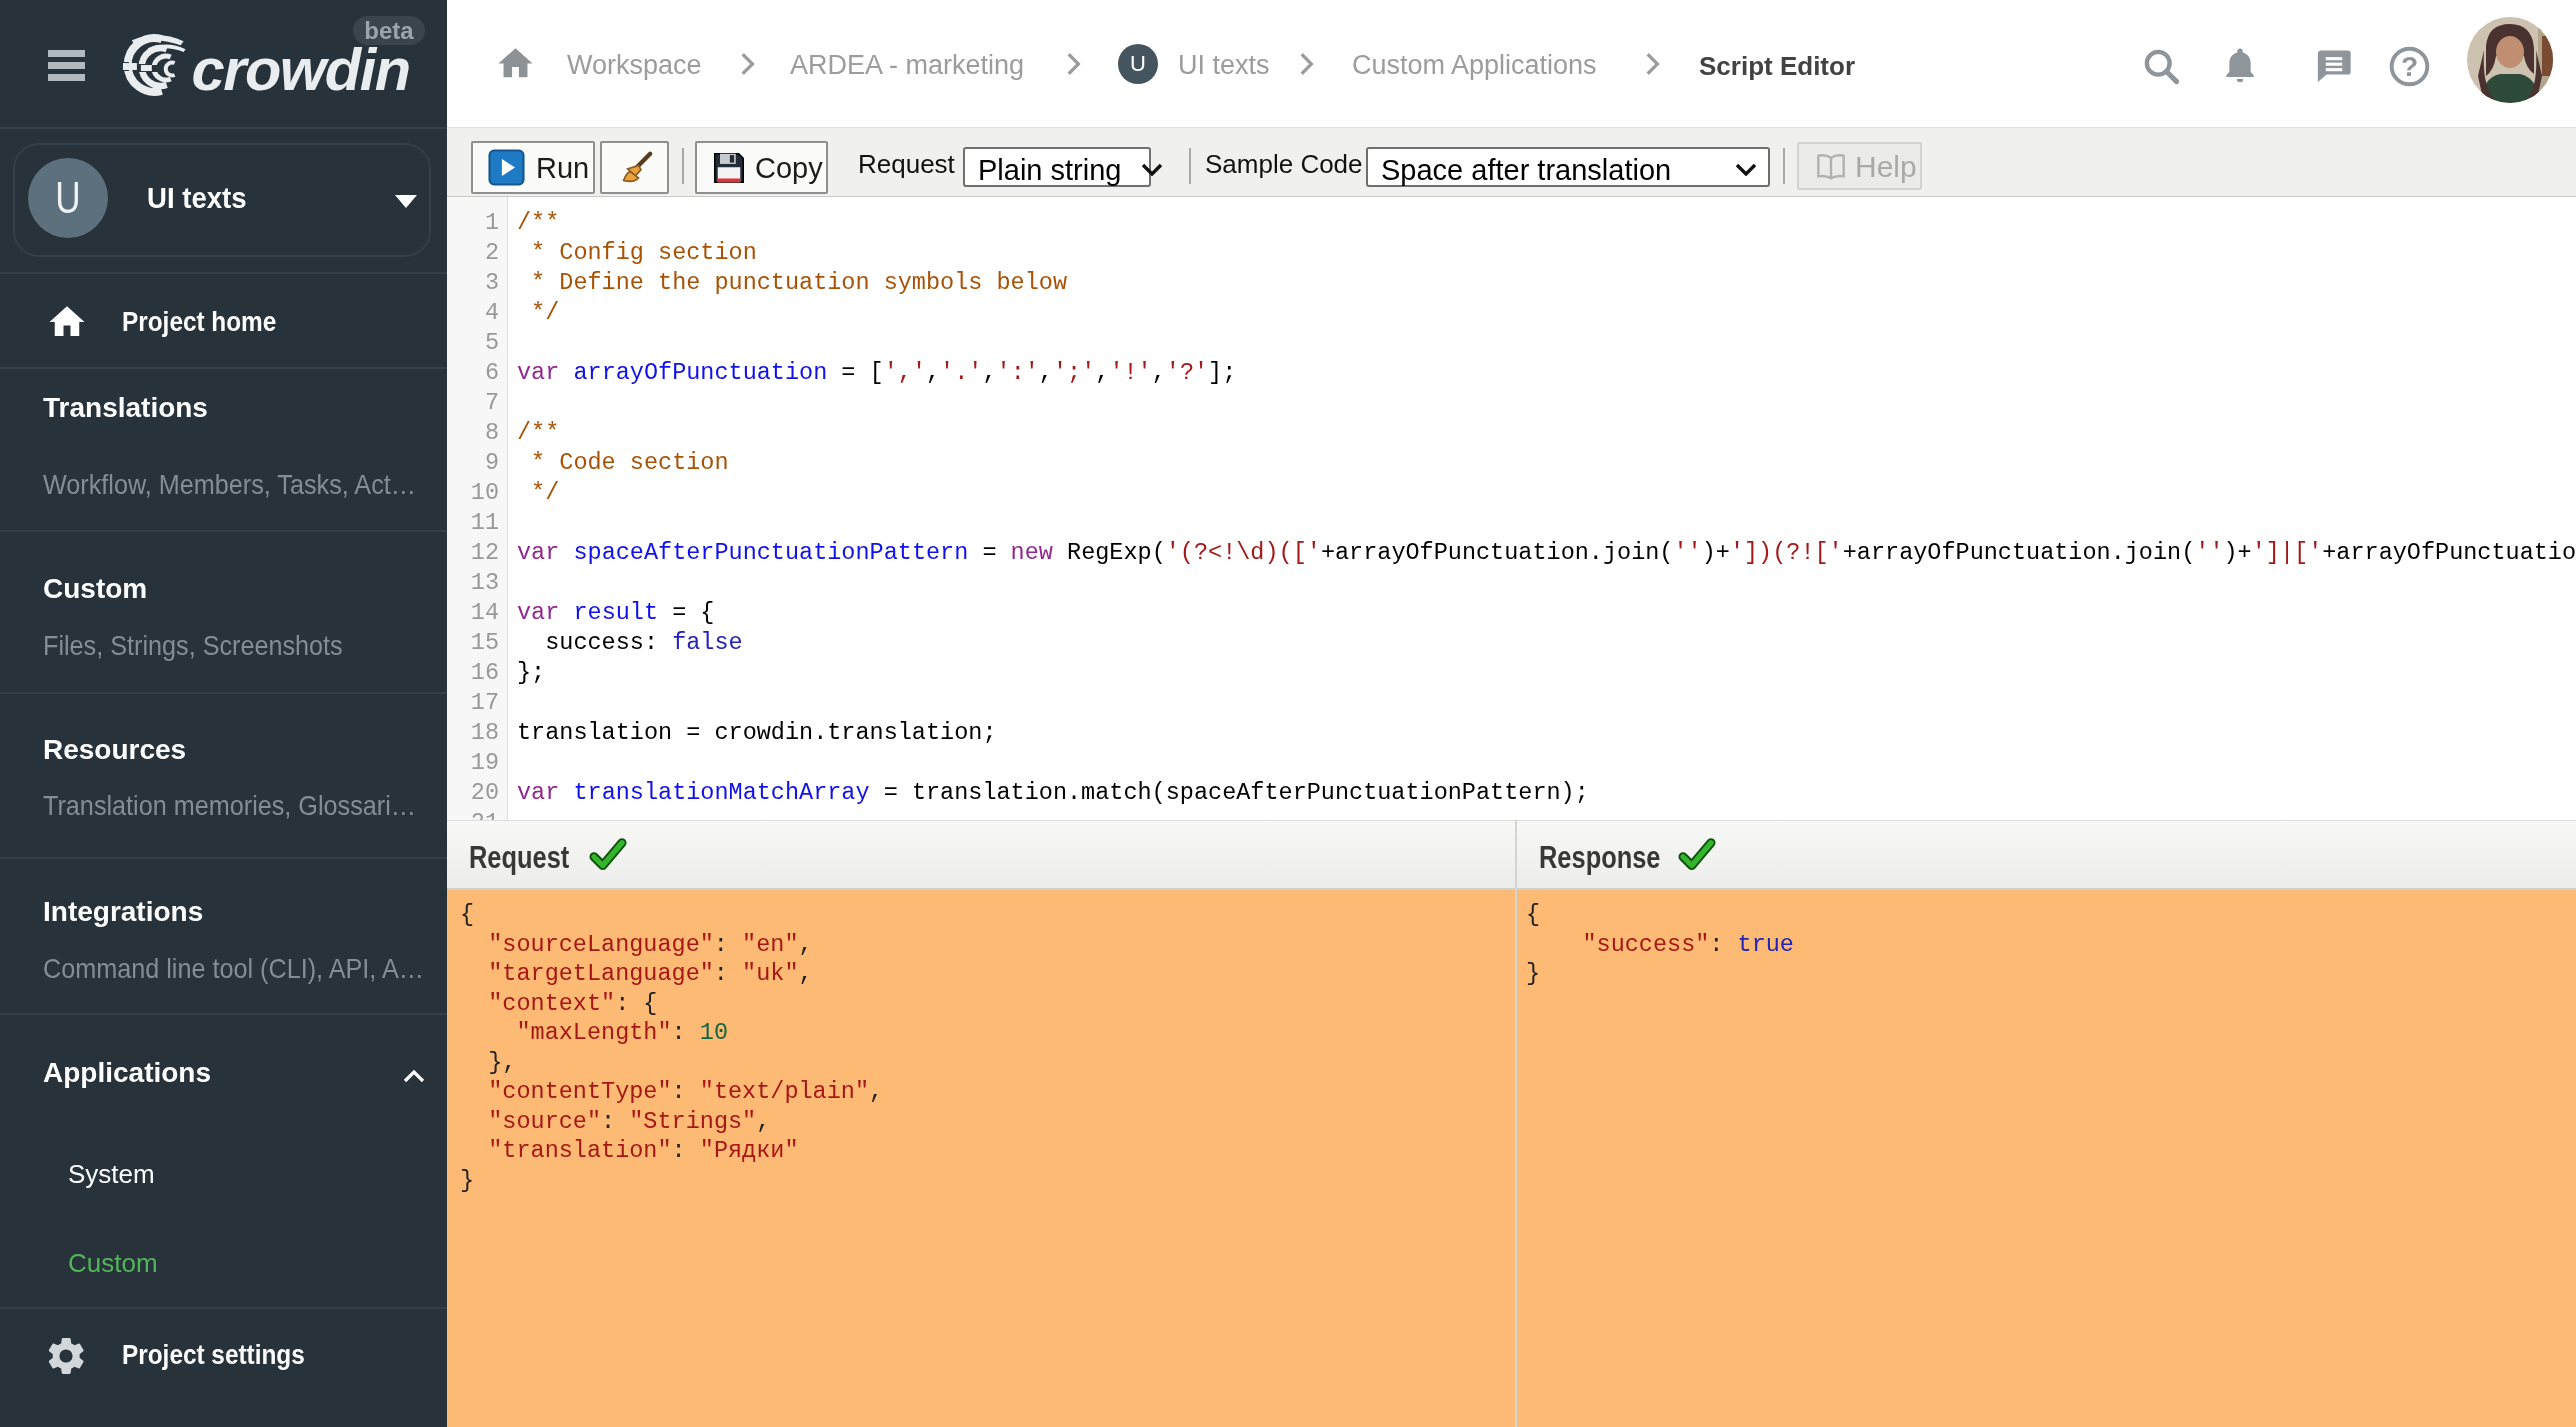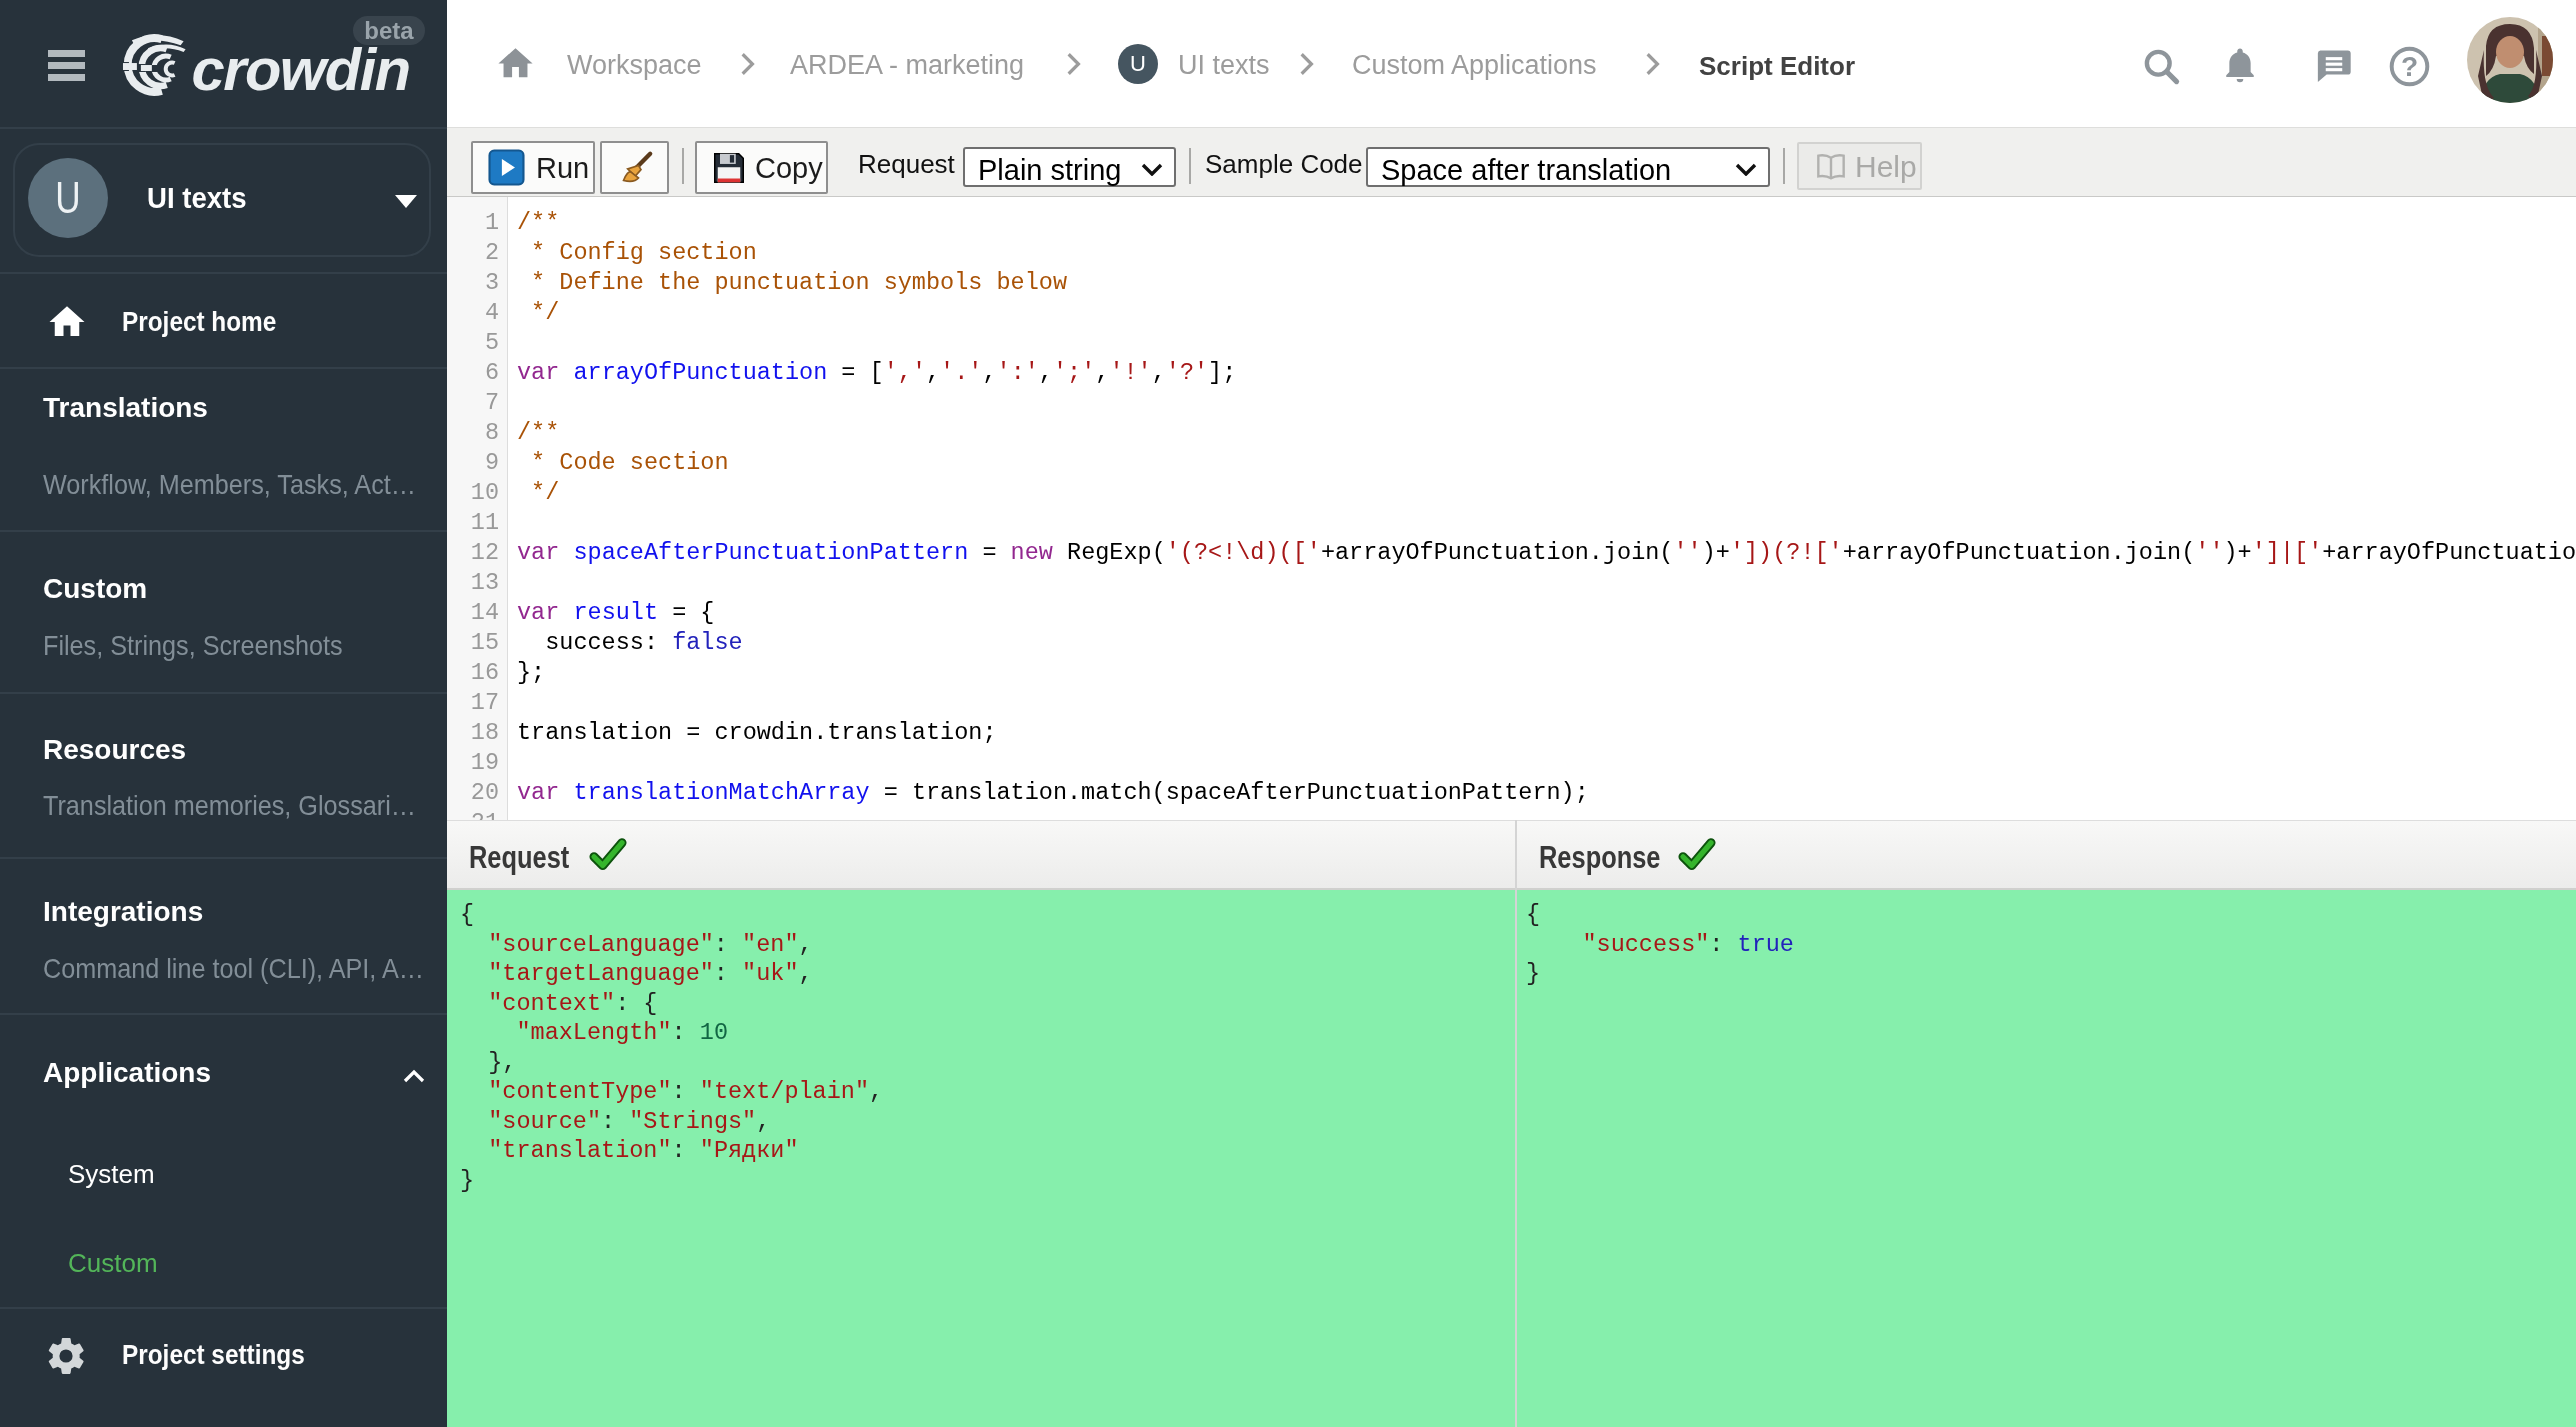--- a/index.html
+++ b/index.html
@@ -1,17 +1,17 @@
 <!DOCTYPE html>
 <html><head>
 <meta charset="utf-8">
 <style>
 * { margin:0; padding:0; box-sizing:border-box; }
 html,body { width:2576px; height:1428px; background:#fff; font-family:"Liberation Sans", sans-serif; }
-#page { position:relative; width:2576px; height:1428px; overflow:hidden; background:#86efac; }
+#page { position:relative; width:2576px; height:1428px; overflow:hidden; background:#fdba74; }
 .abs { position:absolute; }
 
 
 #sidebar { position:absolute; left:0; top:0; width:447px; height:1428px; background:#27323b; }
 .sep { position:absolute; left:0; width:447px; height:2px; background:#333f49; }
 .burger { position:absolute; left:48px; width:37px; height:7px; background:#b2b9be; }
 #betapill { position:absolute; left:353px; top:16px; width:72px; height:29px; border-radius:15px; background:#39444d; color:#9aa4ab; font-size:24px; font-weight:bold; text-align:center; line-height:29px; }
 #selbox { position:absolute; left:13px; top:143px; width:418px; height:114px; border:2px solid #333f49; border-radius:26px; }
 #selavatar { position:absolute; left:28px; top:158px; width:80px; height:80px; border-radius:50%; background:#5c707d; color:#eef2f4; font-size:44px; text-align:center; line-height:80px; }
 #selname { position:absolute; left:147px; top:182px; font-size:29px; font-weight:bold; color:#fff; transform:scaleX(0.95); transform-origin:0 0; }
@@ -200,21 +200,21 @@
       <svg class="abs" style="left:14px;top:7px;" width="36" height="36" viewBox="0 0 24 24">
         <path d="M2.5 2.5 h16 l3 3 v16 h-19 z" fill="#242c36" stroke="#000" stroke-width="1"></path>
         <rect x="6" y="2.5" width="10.5" height="6.8" fill="#c7cacf"></rect>
         <rect x="12.6" y="3.4" width="2.8" height="5" fill="#242c36"></rect>
         <rect x="4.5" y="11.5" width="15" height="10" fill="#f4f4f4"></rect>
         <rect x="4.5" y="19" width="15" height="2.5" fill="#dd3333"></rect>
       </svg>
       <span class="abs" style="left:58px;top:9px;font-size:29px;">Copy</span>
     </div>
     <div class="tlabel" style="left:411px;">Request</div>
-    <div class="tsel" style="left:516px;width:213px;">
+    <div class="tsel" style="left:516px;width:188px;">
         <span>Plain string</span>
       <svg class="selchev" style="left:176px;" width="22" height="13" viewBox="0 0 22 13">
           <path d="M2 2 L11 11 L20 2" fill="none" stroke="#111" stroke-width="3.4"></path>
         </svg>
     </div>
     <div class="tsep" style="left:742px;"></div>
     <div class="tlabel" style="left:758px;">Sample Code</div>
     <div class="tsel" style="left:919px;width:404px;">
         <span>Space after translation</span>
       <svg class="selchev" style="left:367px;" width="22" height="13" viewBox="0 0 22 13">

